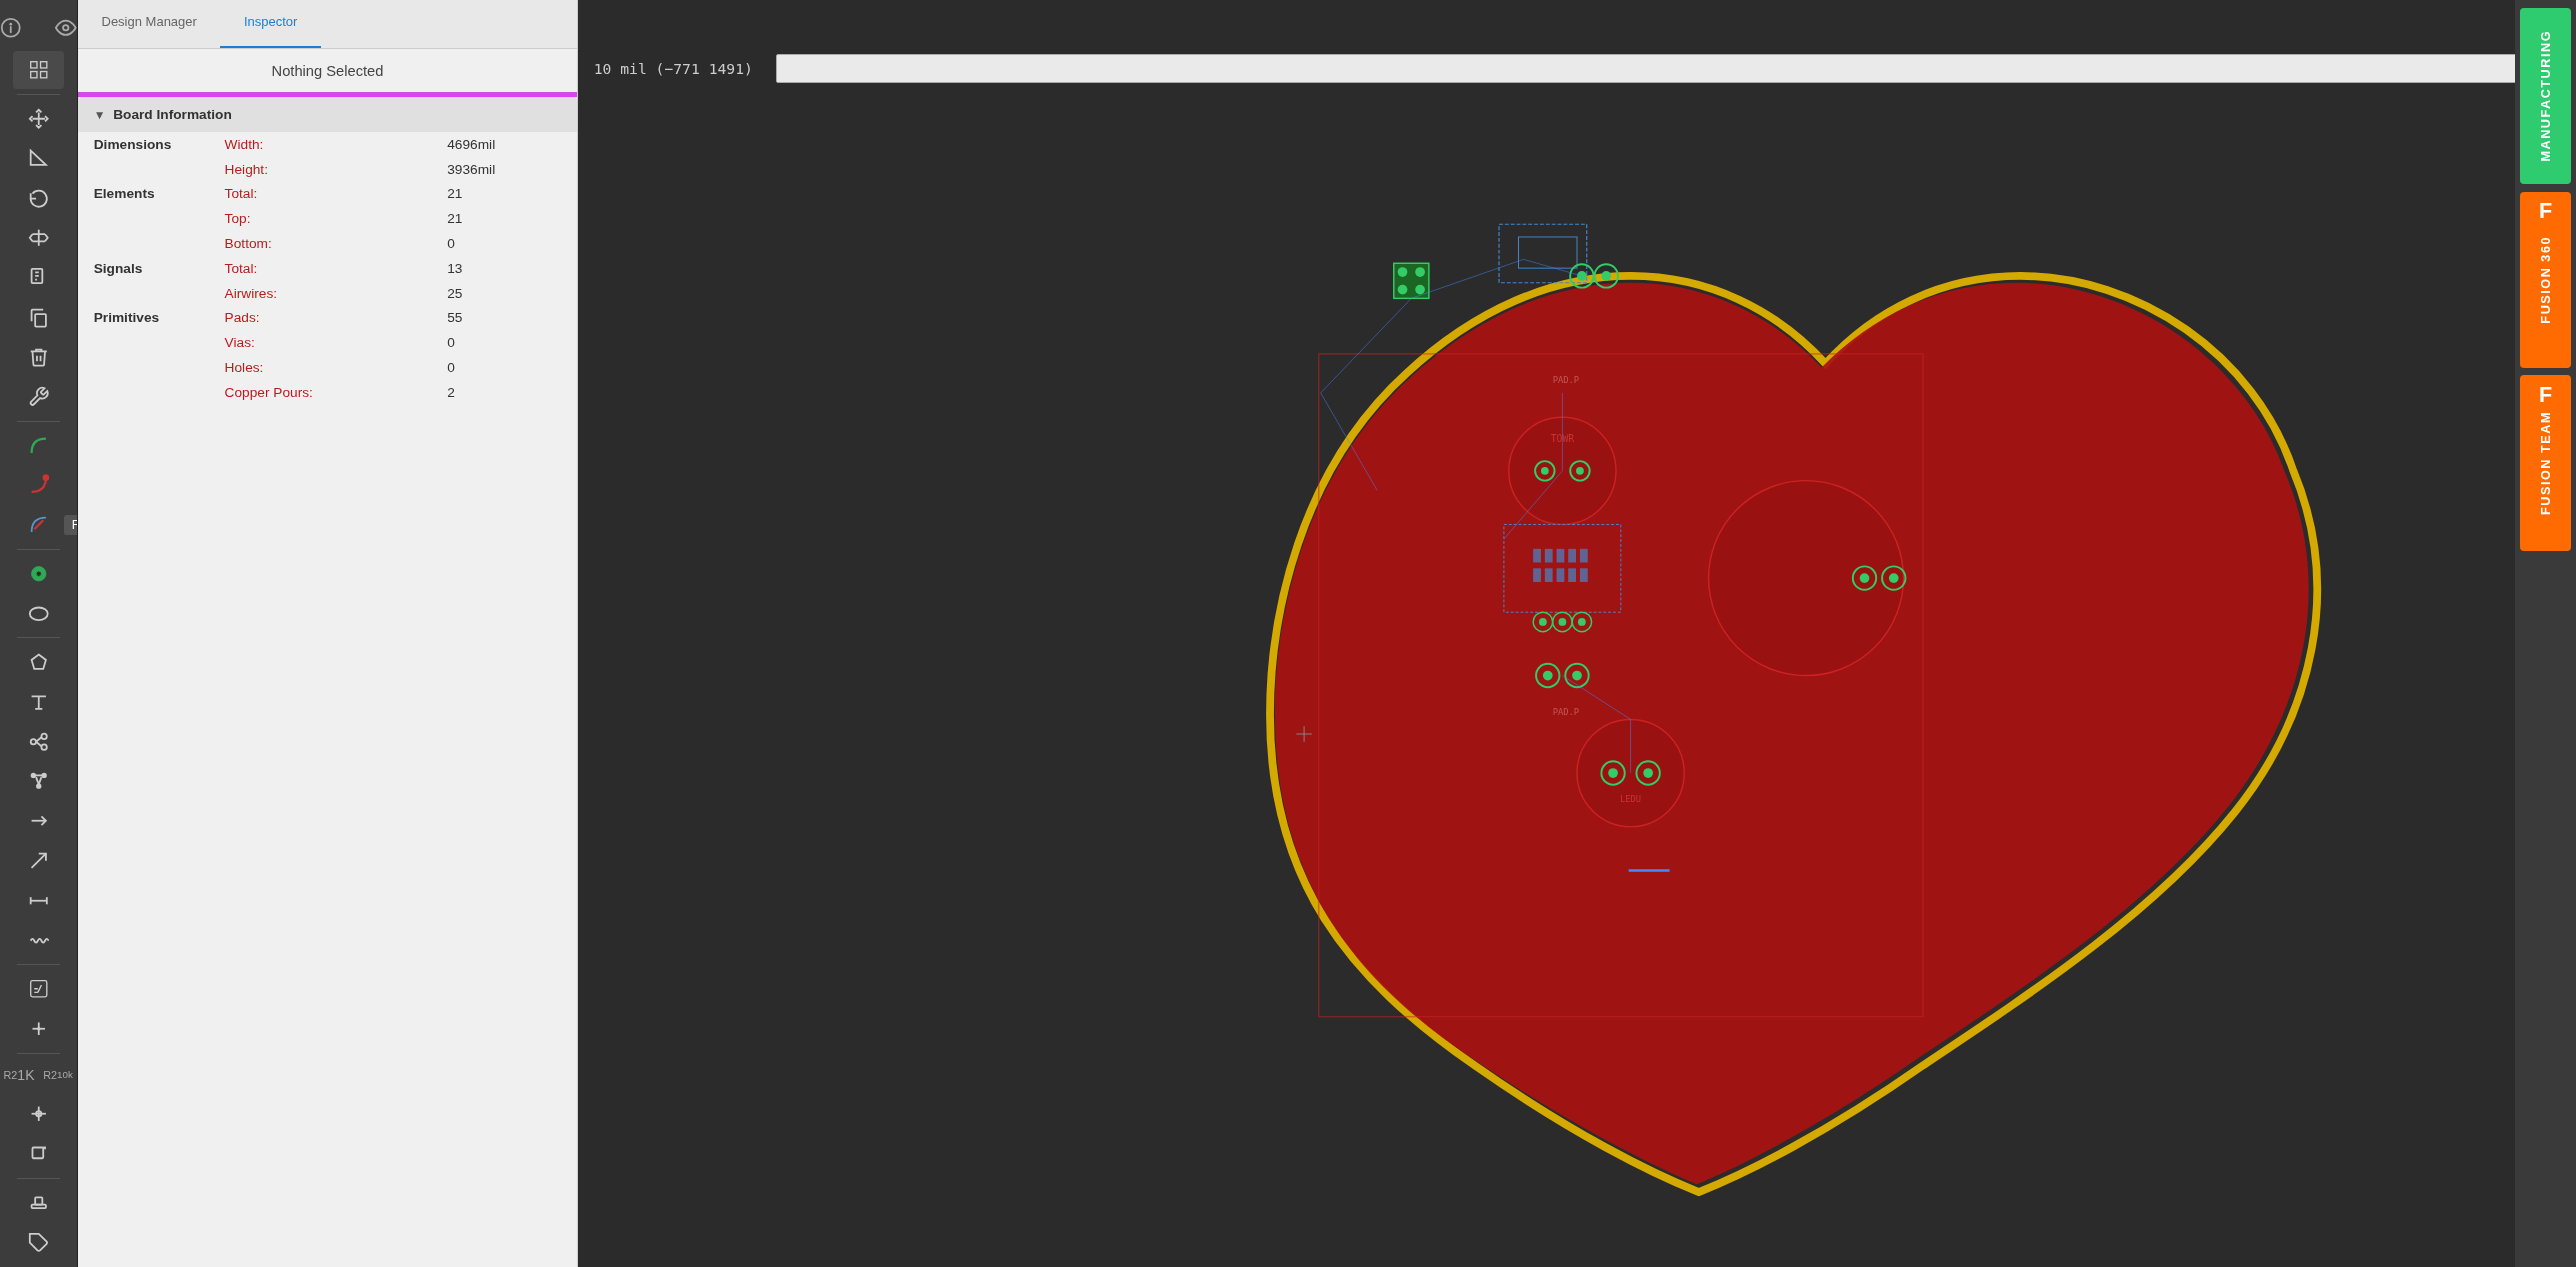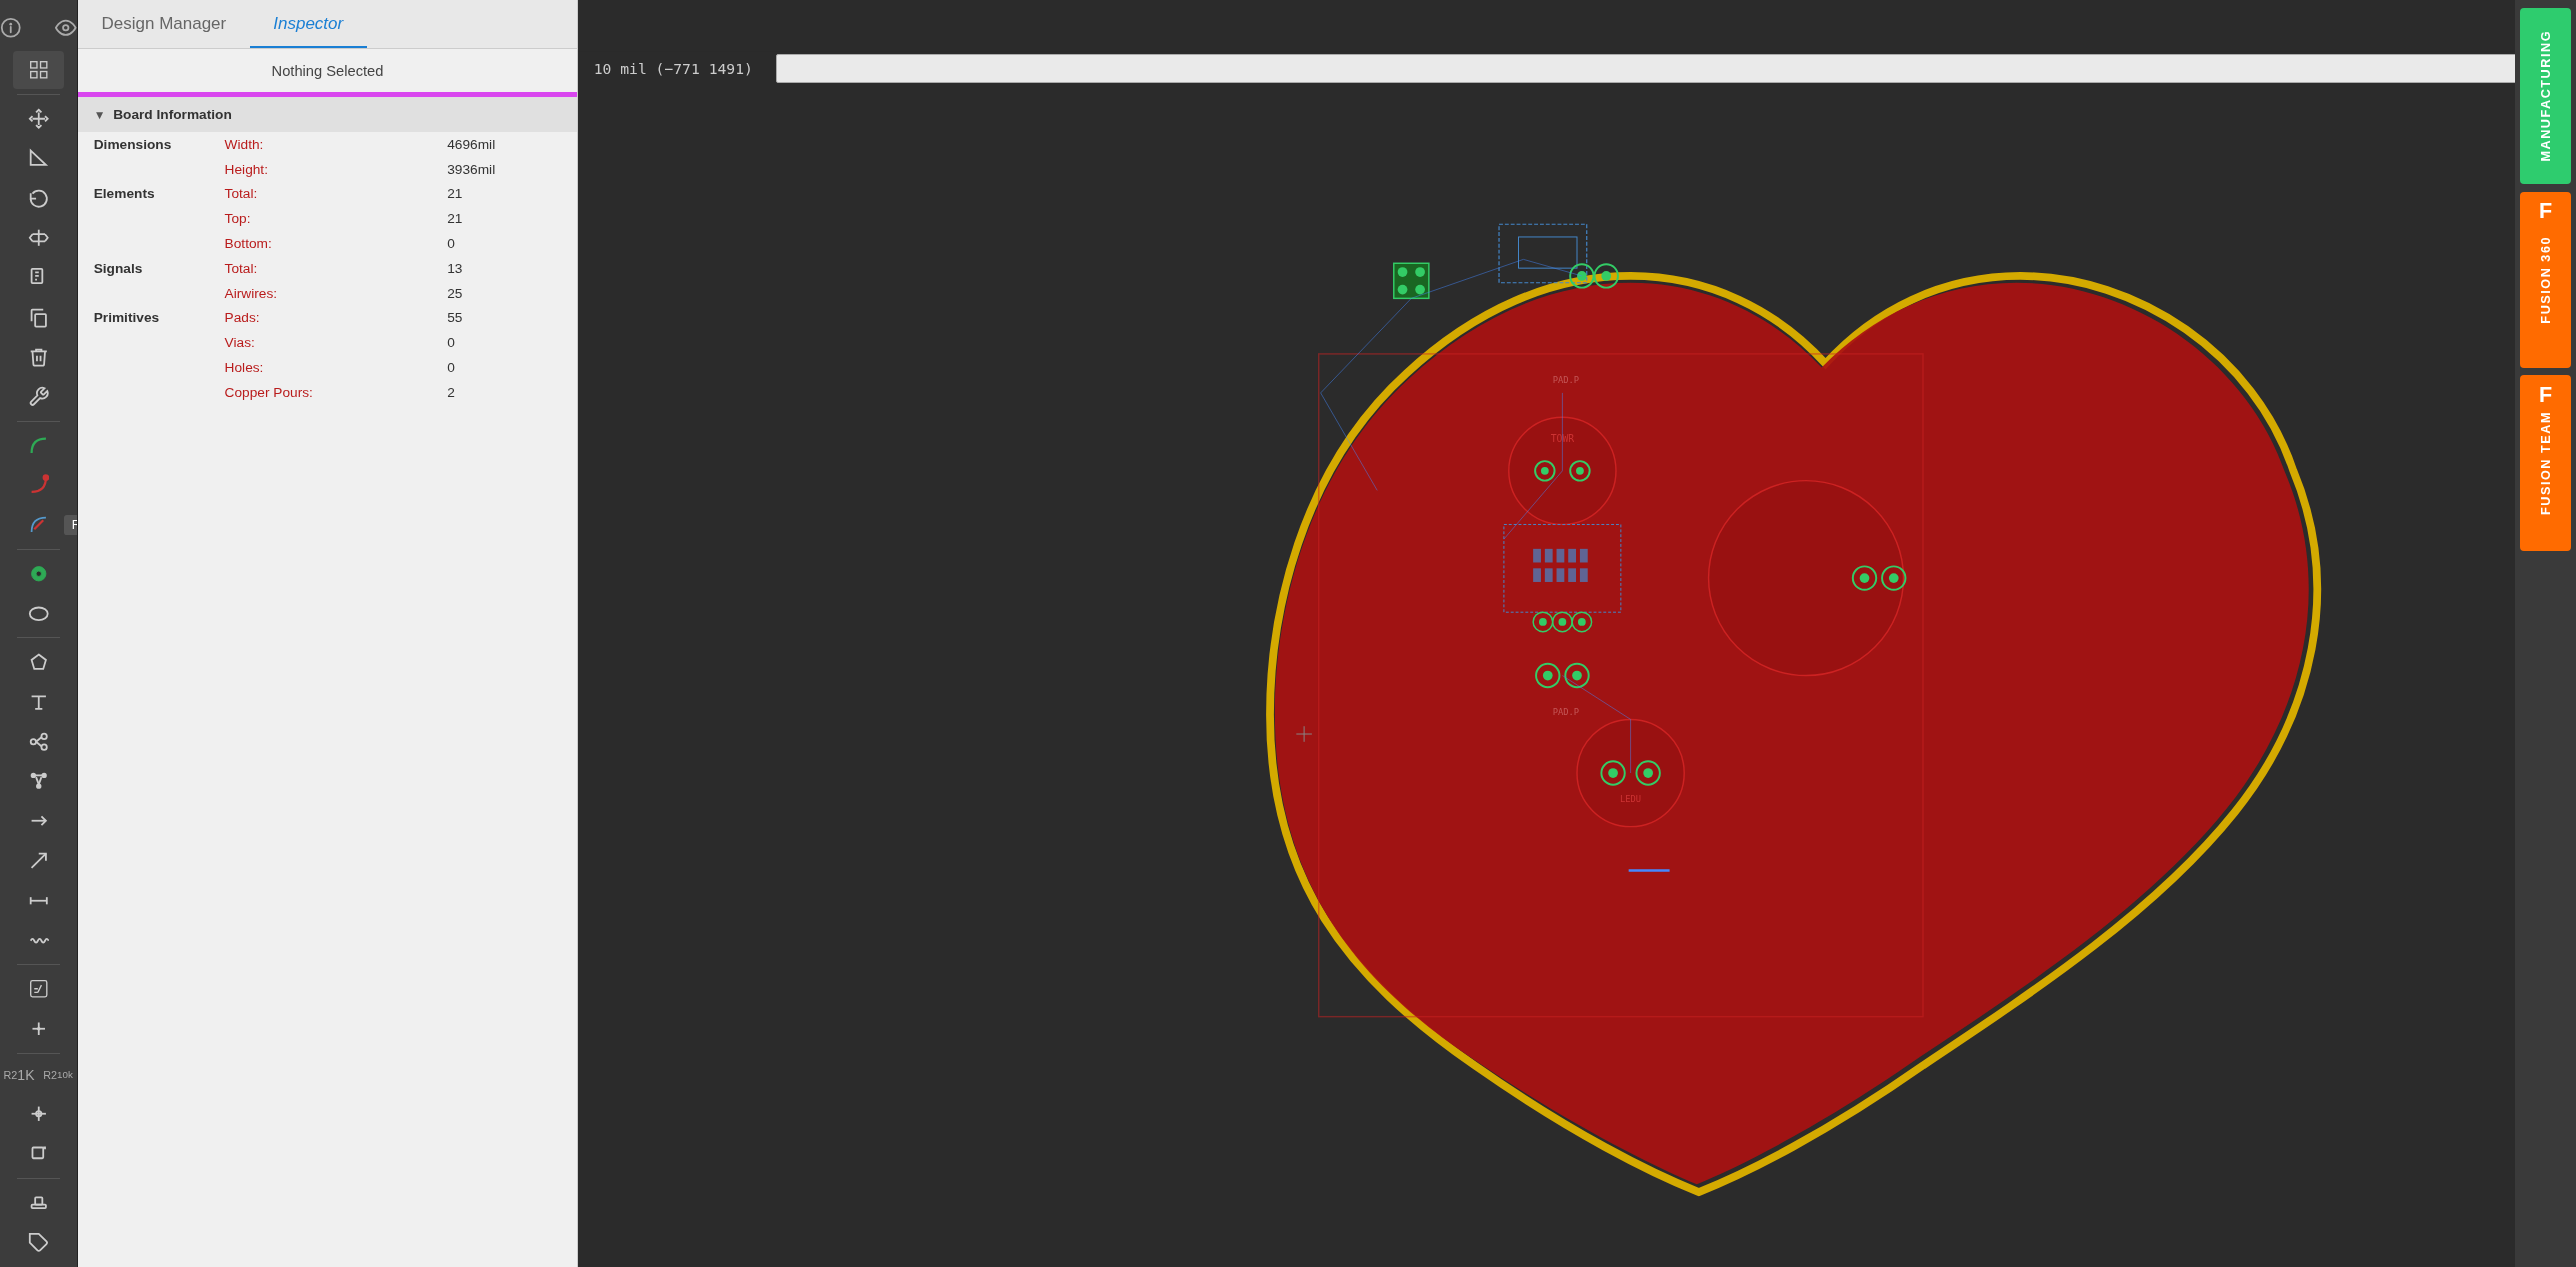--- a/index.html
+++ b/index.html
@@ -82,30 +82,29 @@
     }
     .panel-tabs {
       display: flex;
       background: #e8e8e8;
       border-bottom: 1px solid #ccc;
       height: 49px;
       flex-shrink: 0;
     }
     .panel-tab {
       padding: 13.7px 23.5px;
-      font-size: 17px;
+      font-size: 13px;
       cursor: pointer;
       color: #666;
       border-bottom: 2.9px solid transparent;
     }
     .panel-tab.active {
       color: #1a7fd4;
       border-bottom: 2.9px solid #1a7fd4;
       font-weight: 500;
-      font-style: italic;
     }
 
     .nothing-selected {
       text-align: center;
       padding: 13.7px;
       font-size: 14.7px;
       color: #444;
       font-weight: 400;
       border-bottom: 5px solid #d946ef;
       background: #f0f0f0;

